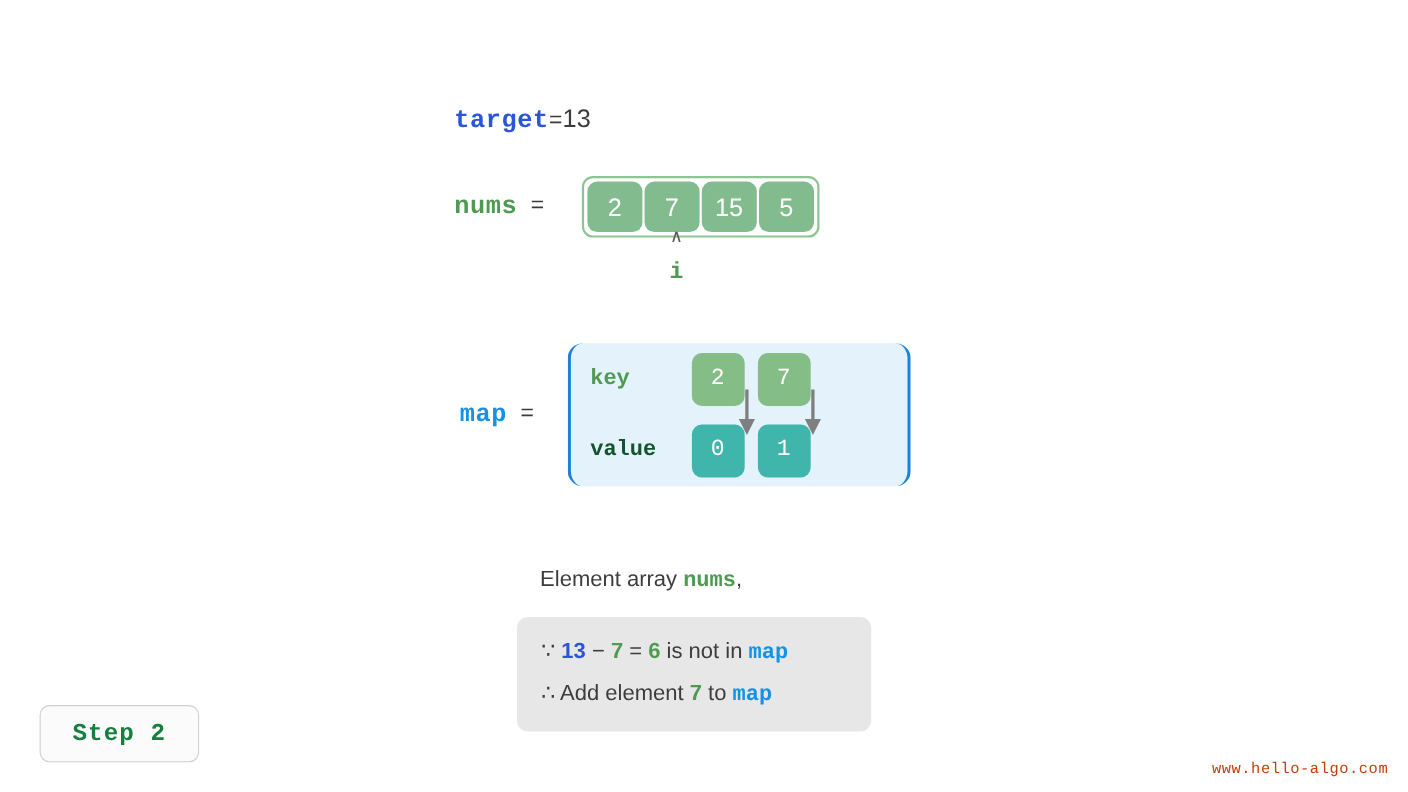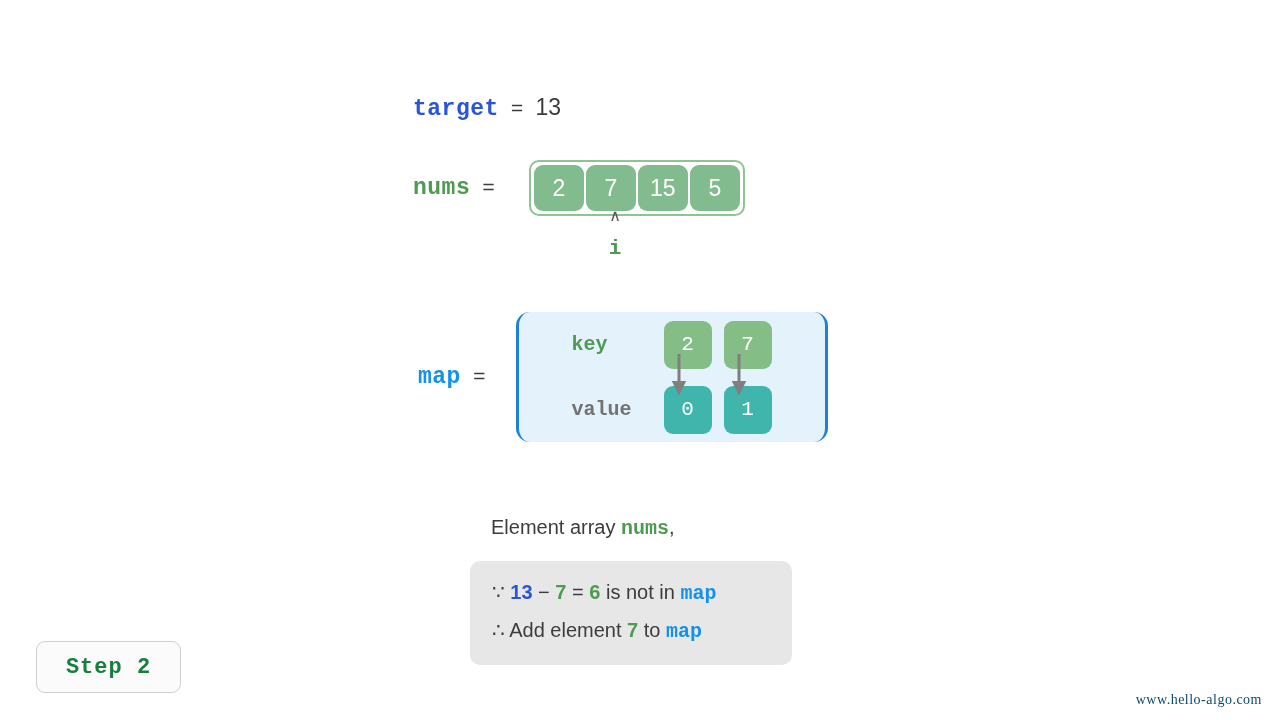--- a/index.html
+++ b/index.html
@@ -13,21 +13,20 @@
     overflow: hidden;
   }
 
   
   #target-row {
     position: absolute;
     left: 413px;
     top: 94px;
     display: flex;
     align-items: baseline;
-    gap: 12px;
     justify-content: center;
   }
   #target-row .var-name {
     font-family: "Liberation Mono", monospace;
     font-weight: bold;
     font-size: 23px;
     color: #2b55d8;
     letter-spacing: 0.5px;
   }
   #target-row .eq {
@@ -131,33 +130,33 @@
     margin-left: 18px;
     background: #e3f2fb;
     border-left: 3px solid #1e80d6;
     border-right: 3px solid #1e80d6;
     border-radius: 14px;
     width: 312px;
     height: 130px;
     position: relative;
     display: flex;
     align-items: center;
-    padding-left: 53px;
+    padding-left: 18px;
   }
 
   .map-rows { display: flex; flex-direction: column; gap: 0px; }
   .map-line { display: flex; align-items: center; height: 65px; }
   .map-rowlabel {
     font-family: "Liberation Mono", monospace;
     font-weight: bold;
     font-size: 20px;
     width: 92px;
   }
   .map-rowlabel.key-label { color: #4e9a51; }
-  .map-rowlabel.value-label { color: #737373; }
+  .map-rowlabel.value-label { color: #14532d; }
 
   .map-cells { display: flex; gap: 12px; }
   .map-cell {
     width: 48px;
     height: 48px;
     border-radius: 9px;
     display: flex;
     align-items: center;
     justify-content: center;
     color: #ffffff;
@@ -245,23 +244,23 @@
     font-size: 22px;
     color: #15803d;
     letter-spacing: 1px;
   }
 
   
   #watermark {
     position: absolute;
     right: 18px;
     bottom: 12px;
-    font-family: Liberation Serif, serif;
+    font-family: Liberation Mono, monospace;
     font-size: 14px;
-    color: #0c4a6e;
+    color: #c2410c;
     letter-spacing: 0.5px;
   }
 </style>
 </head>
 <body>
 
 <div id="target-row">
   <span class="var-name">target</span>
   <span class="eq">=</span>
   <span class="val">13</span>

